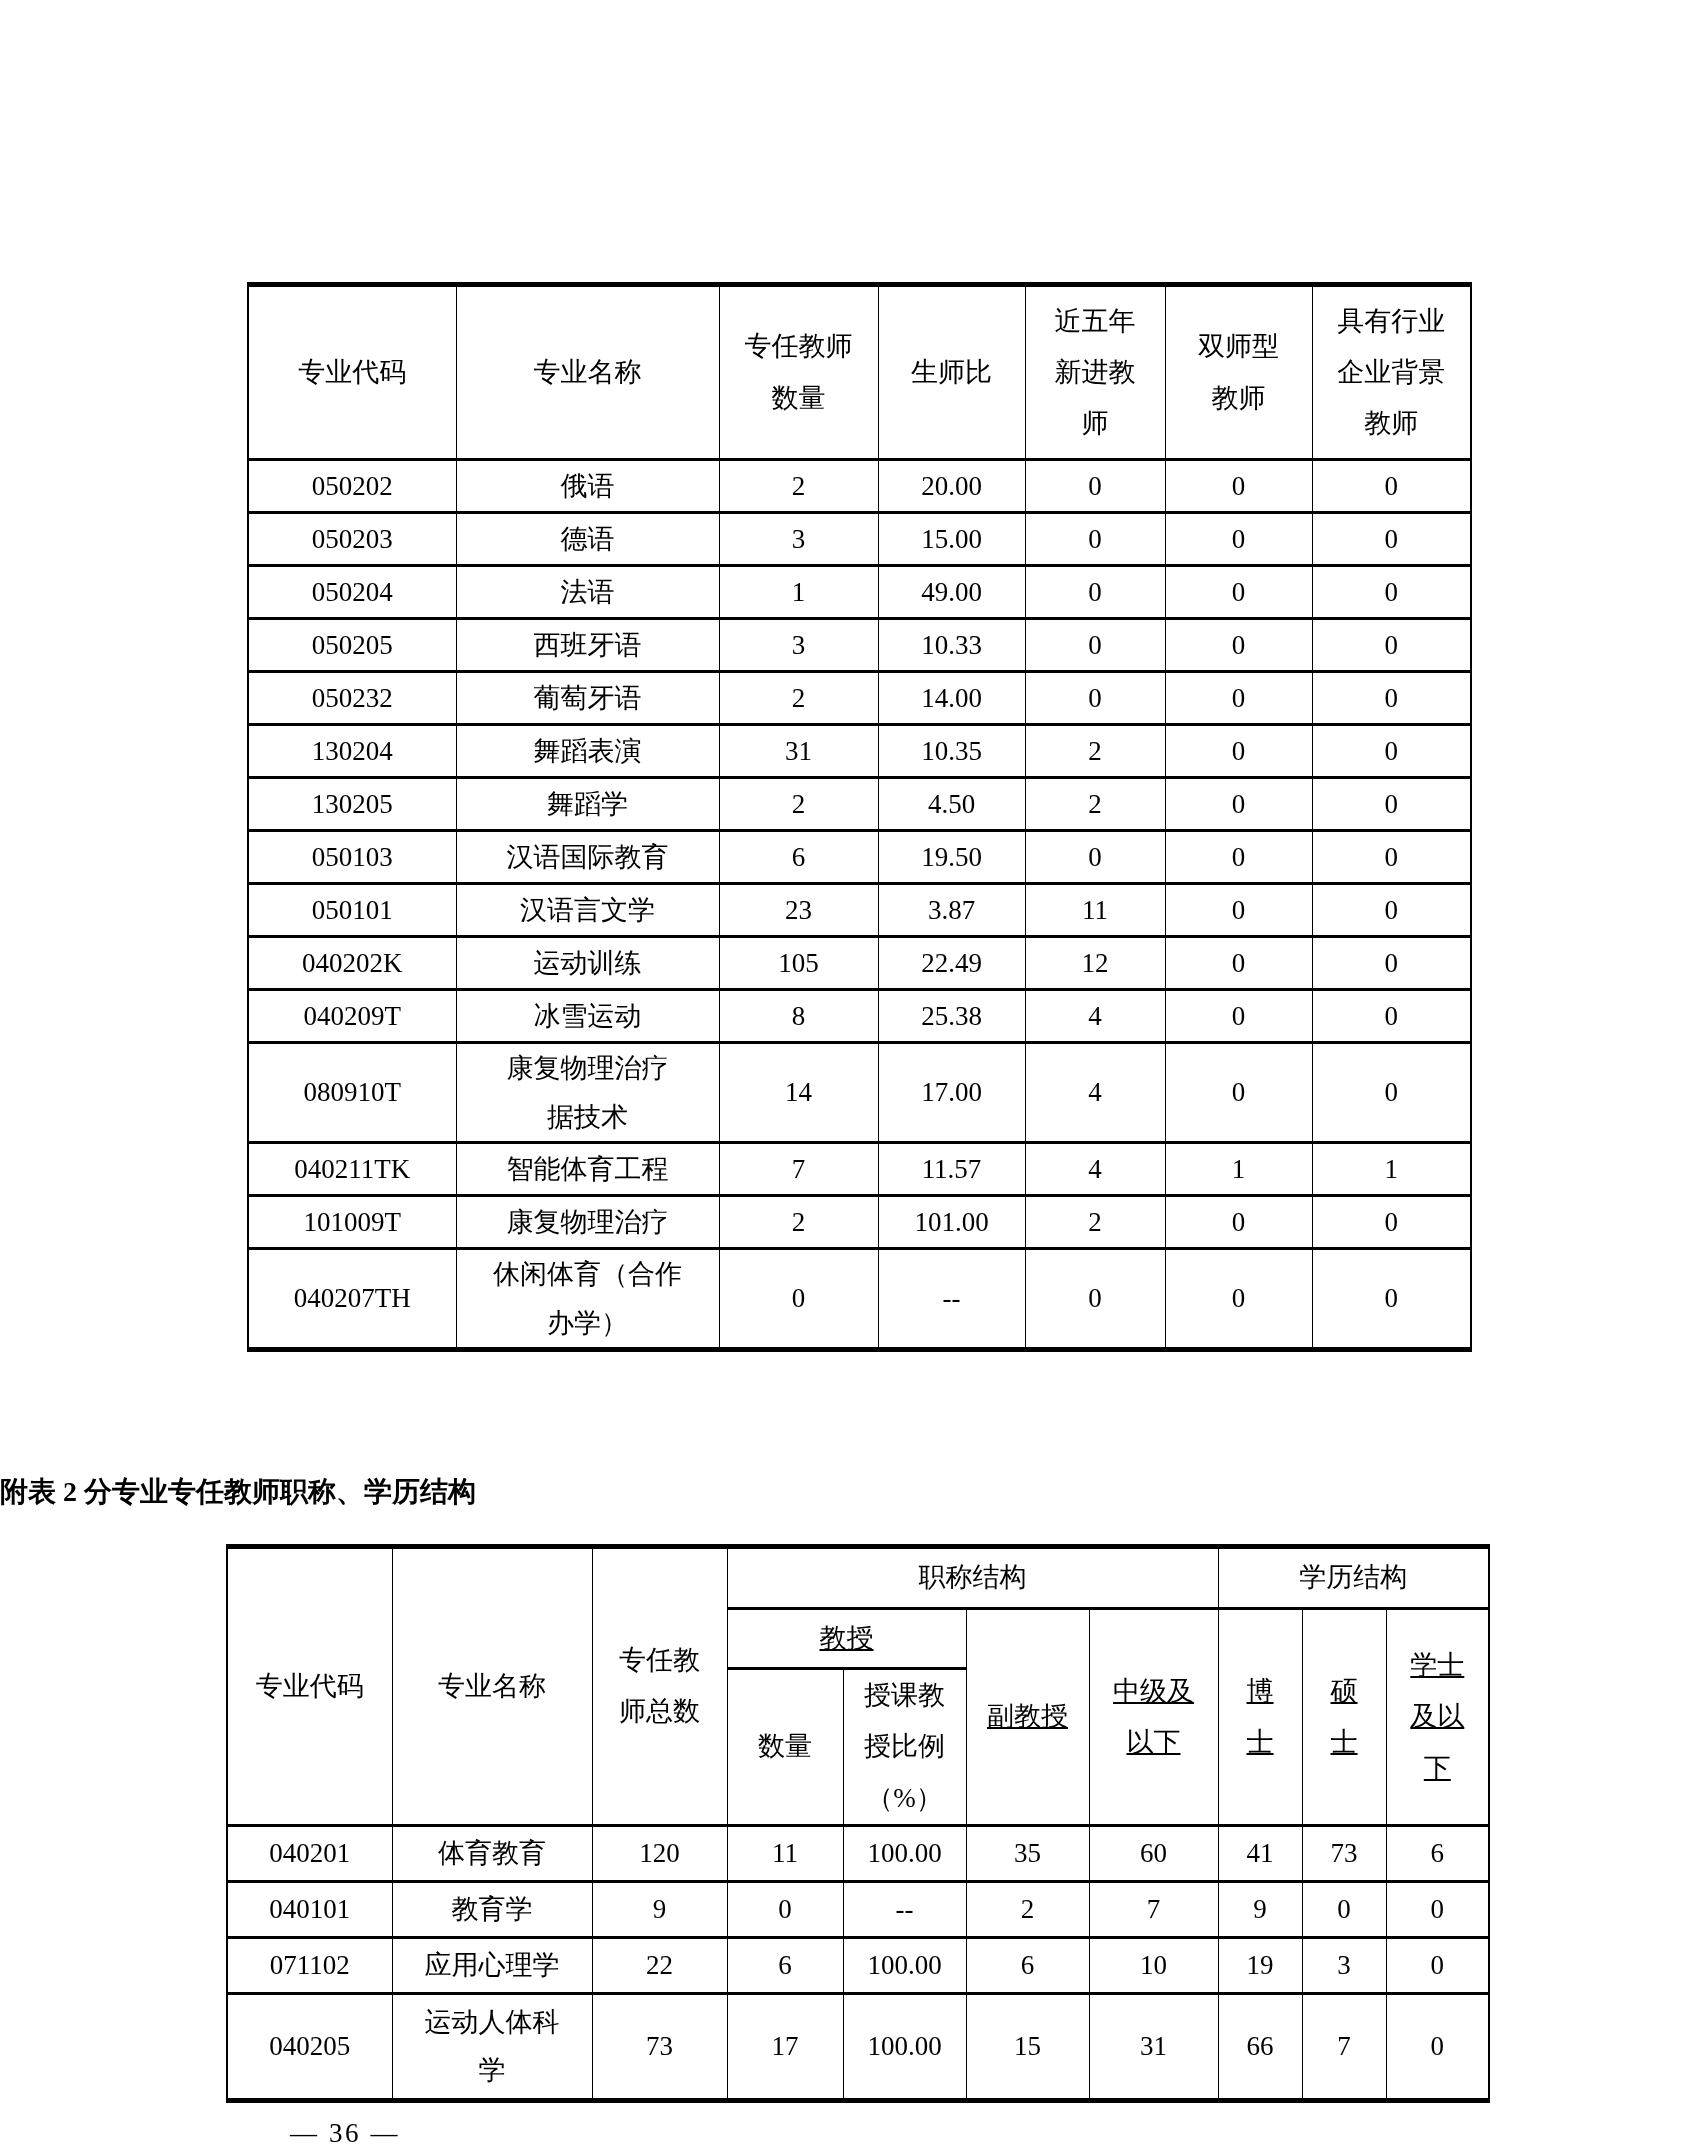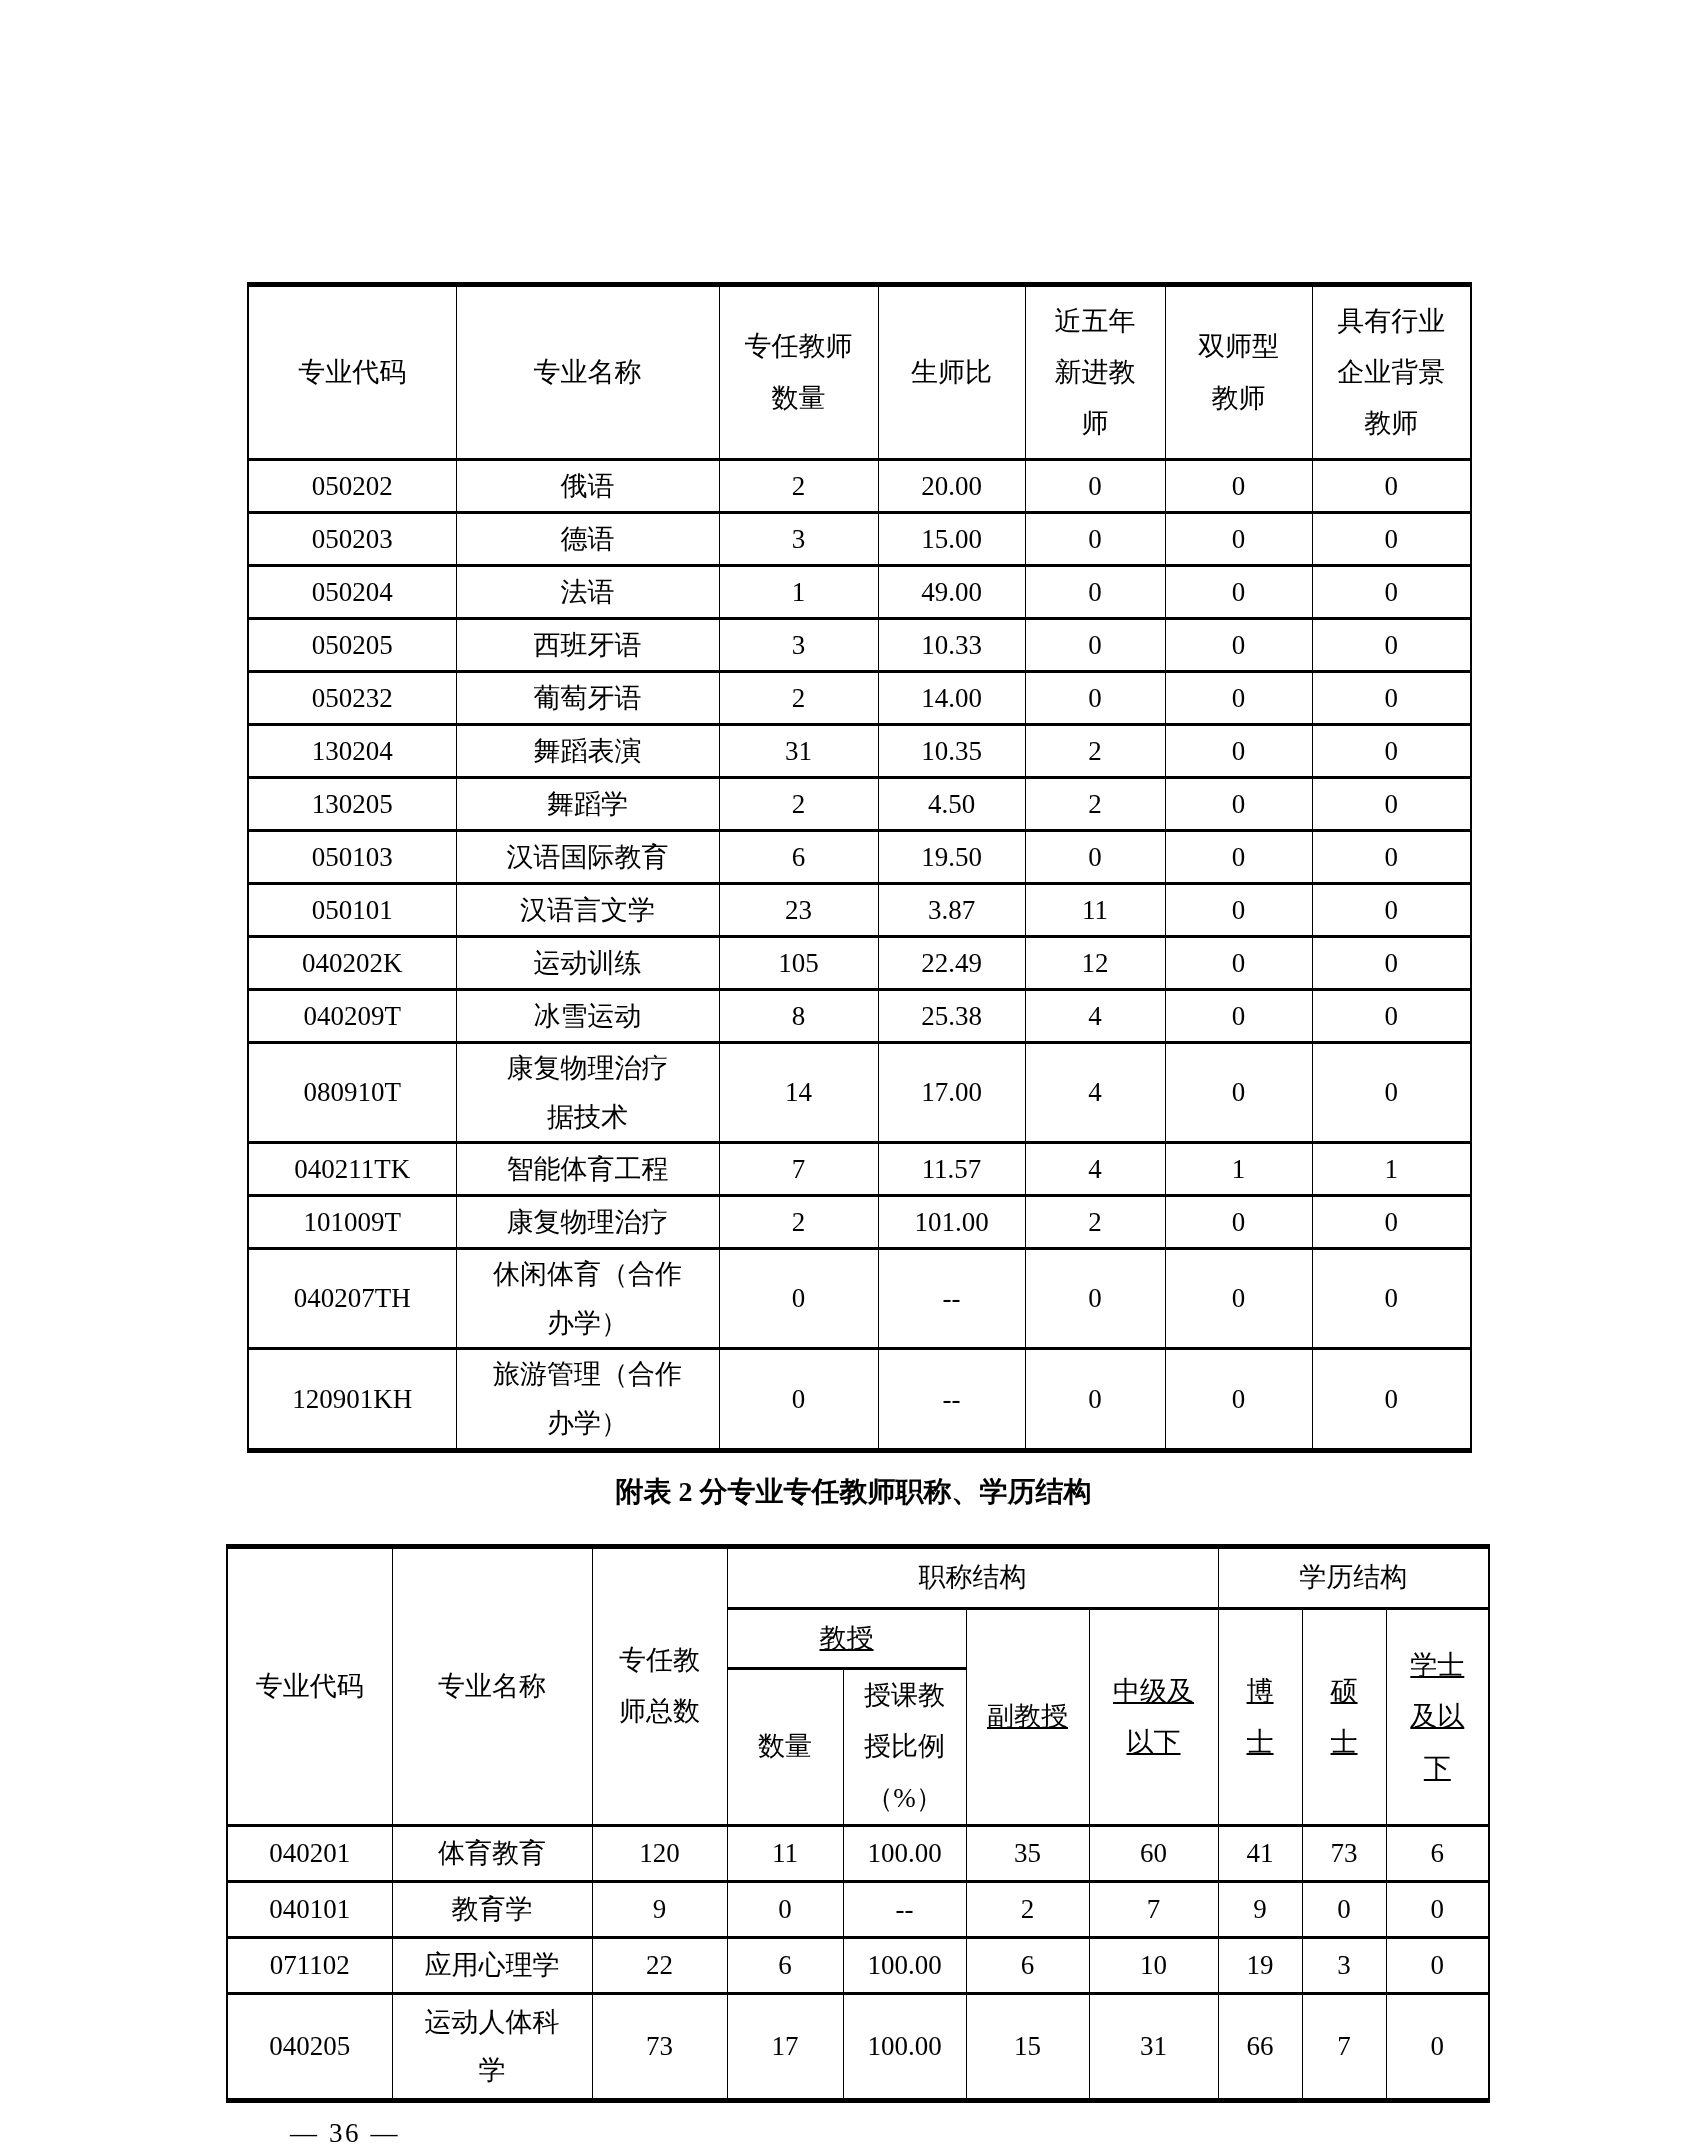--- a/index.html
+++ b/index.html
@@ -46,21 +46,20 @@
   tr.h2b { height: 60px; text-decoration: underline; }
   tr.h2c { height: 153px; }
   tr.rs2 { height: 56px; }
   tr.rd2 { height: 107px; padding-left: 12px; }
 
   #title2 {
     position: absolute;
     left: 0;
     top: 1475px;
     width: 1707px;
-    text-align: center;
     font-size: 28px;
     font-weight: bold;
     line-height: 1.2;
   }
   #footer {
     position: absolute;
     left: 290px;
     top: 2118px;
     font-size: 27px;
     letter-spacing: 2.6px;
@@ -220,30 +219,20 @@
           <td>康复物理治疗</td>
           <td>2</td>
           <td>101.00</td>
           <td>2</td>
           <td>0</td>
           <td>0</td>
         </tr>
     <tr class="rd">
           <td>040207TH</td>
           <td>休闲体育（合作
-办学）</td>
-          <td>0</td>
-          <td>--</td>
-          <td>0</td>
-          <td>0</td>
-          <td>0</td>
-        </tr>
-    <tr class="rd">
-          <td>120901KH</td>
-          <td>旅游管理（合作
 办学）</td>
           <td>0</td>
           <td>--</td>
           <td>0</td>
           <td>0</td>
           <td>0</td>
         </tr>
   </tbody>
     </table>
 

